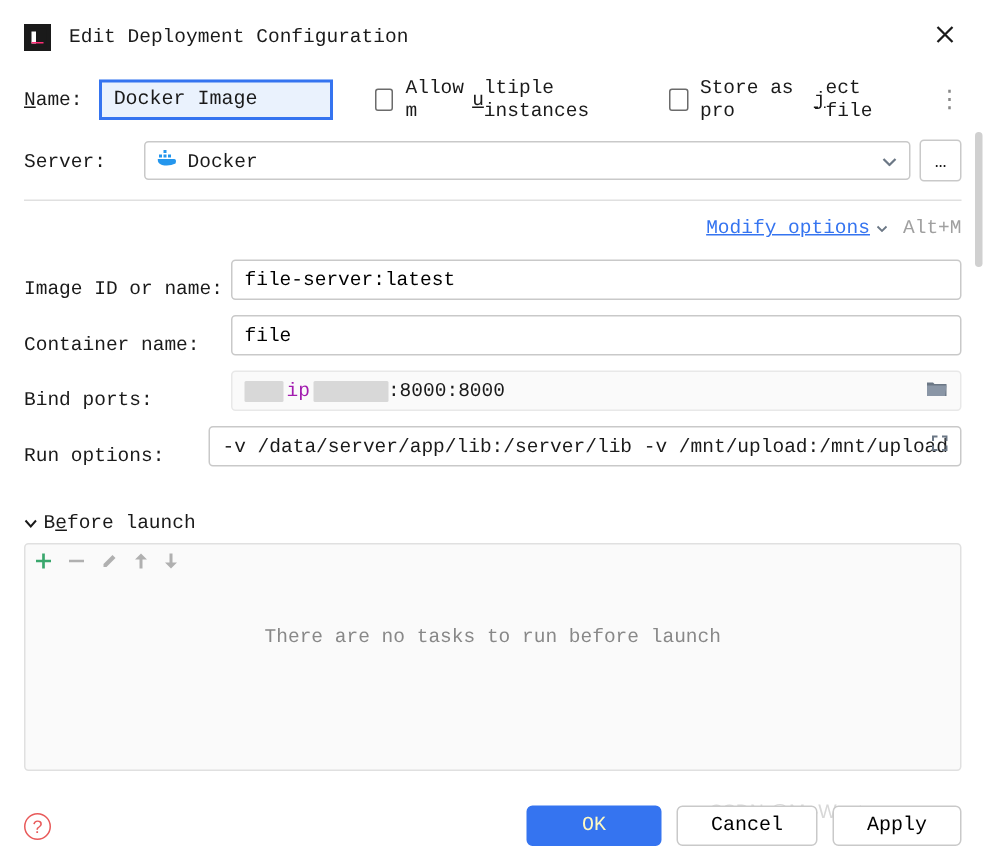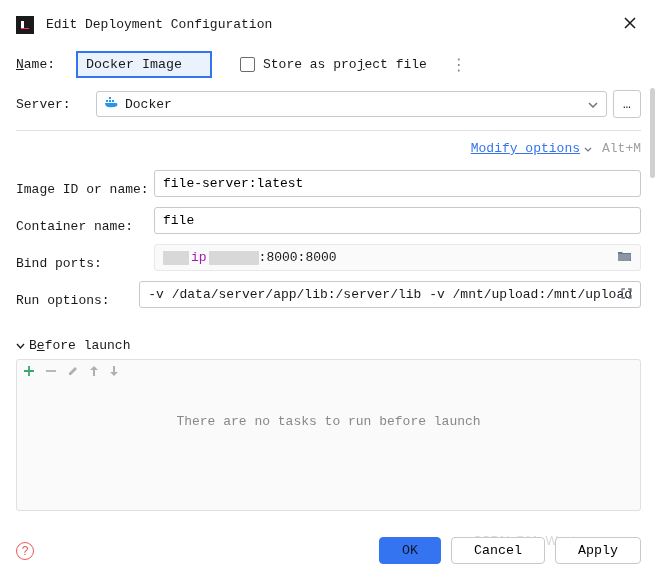--- a/index.html
+++ b/index.html
@@ -57,21 +57,21 @@
       width: 60px;
     }
     .underline {
       text-decoration: underline;
     }
     .name-input {
       font-family: "Consolas", "Courier New", monospace;
       border: 2px solid #3574f0;
       background: #eaf2fd;
       padding: 4px 8px;
-      width: 136px;
+      width: 156px;
       color: #1a1a1a;
       margin-right: 28px;
     }
     .checkbox-wrap {
       display: flex;
       align-items: center;
       font-family: "Consolas", "Courier New", monospace;
       margin-right: 22px;
       cursor: pointer;
     }
@@ -271,22 +271,22 @@
       padding: 5px 22px;
       border: 1px solid #c9c9c9;
       border-radius: 4px;
       background: #fff;
       cursor: pointer;
       margin-left: 10px;
     }
     .btn.primary {
       background: #3574f0;
       border-color: #3574f0;
-      color: #0f172a;
-      padding: 5px 22px;
+      color: #fef9c3;
+      padding: 5px 36px;
     }
     .scrollbar {
       position: absolute;
       right: 2px;
       top: 88px;
       width: 5px;
       height: 90px;
       background: #d0d0d0;
       border-radius: 3px;
     }
@@ -316,20 +316,26 @@
         <path d="M2 2 L12 12 M12 2 L2 12" stroke="#1a1a1a" stroke-width="1.5"></path>
       </svg>
   </div>
 </div>
 
 <div class="content">
 
   <div class="row">
     <div class="label"><span class="underline">N</span><span>ame:</span></div>
     <input class="name-input" value="Docker Image" style="">
+    <label class="checkbox-wrap">
+      <span class="cb"></span>
+      <span>Allow m</span>
+        <span class="underline">u</span>
+        <span>ltiple instances</span>
+    </label>
     <label class="checkbox-wrap">
       <span class="cb"></span>
       <span>Store as pro</span>
         <span class="underline">j</span>
         <span>ect file</span>
     </label>
     <span class="kebab">⋮</span>
   </div>
 
   <div class="row server-row">

